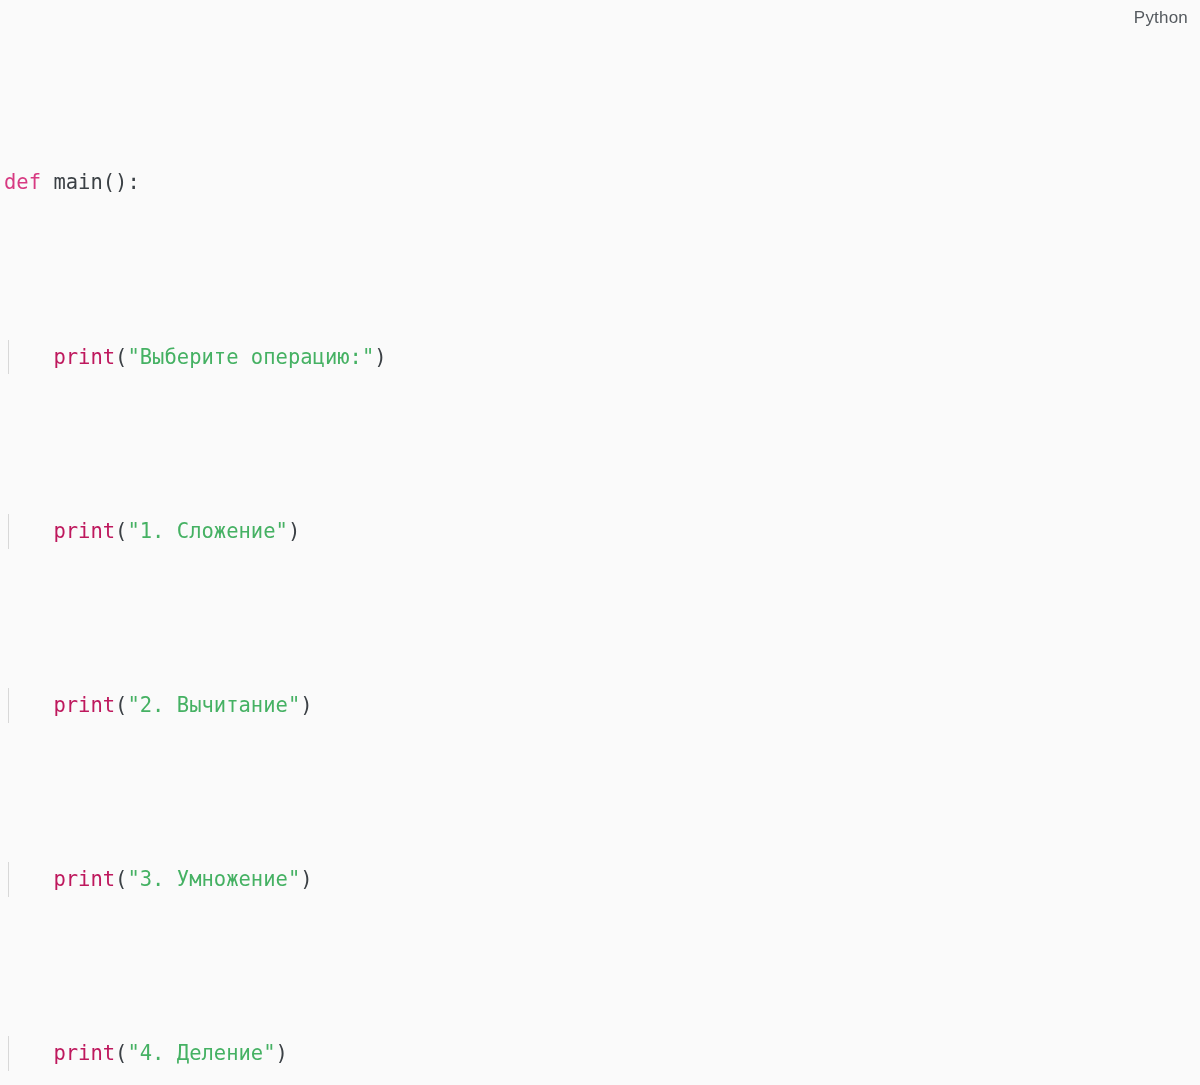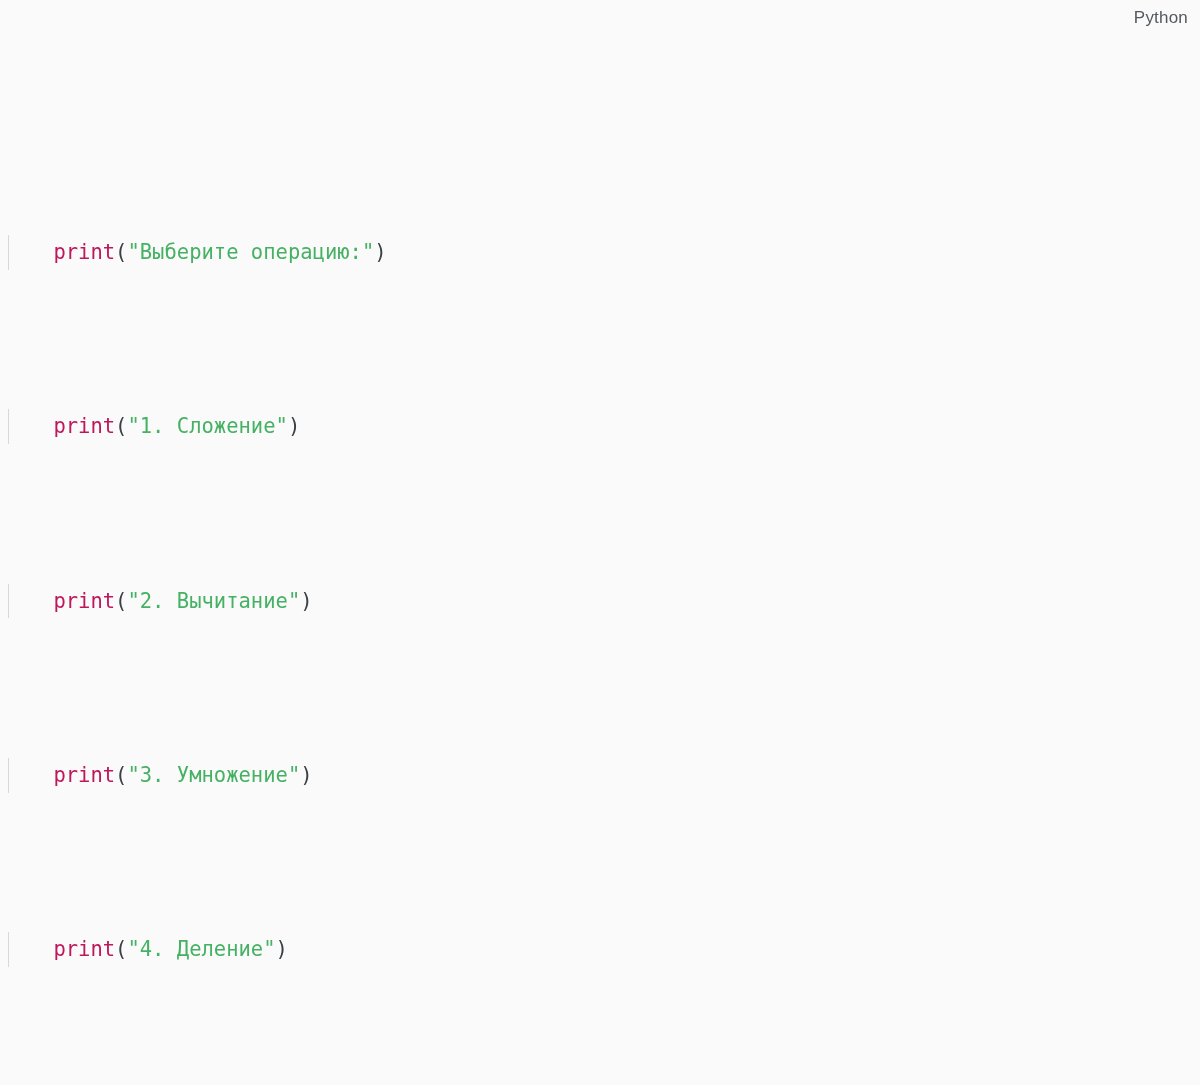--- a/index.html
+++ b/index.html
@@ -75,20 +75,21 @@
 </head>
 <body>
 
 <div id="code-block">
 
   <div id="lang-label">Python</div>
 
   <div id="code-area">
 
     
+    <div class="line"><span class="kw">def</span><span class="pun"> </span><span class="fn">main</span><span class="pun">():</span></div>
 
     
     <div class="line"><span class="guide g1"></span>    <span class="bif">print</span><span class="pun">(</span><span class="str">"Выберите операцию:"</span><span class="pun">)</span></div>
 
     
     <div class="line"><span class="guide g1"></span>    <span class="bif">print</span><span class="pun">(</span><span class="str">"1. Сложение"</span><span class="pun">)</span></div>
 
     
     <div class="line"><span class="guide g1"></span>    <span class="bif">print</span><span class="pun">(</span><span class="str">"2. Вычитание"</span><span class="pun">)</span></div>
 

